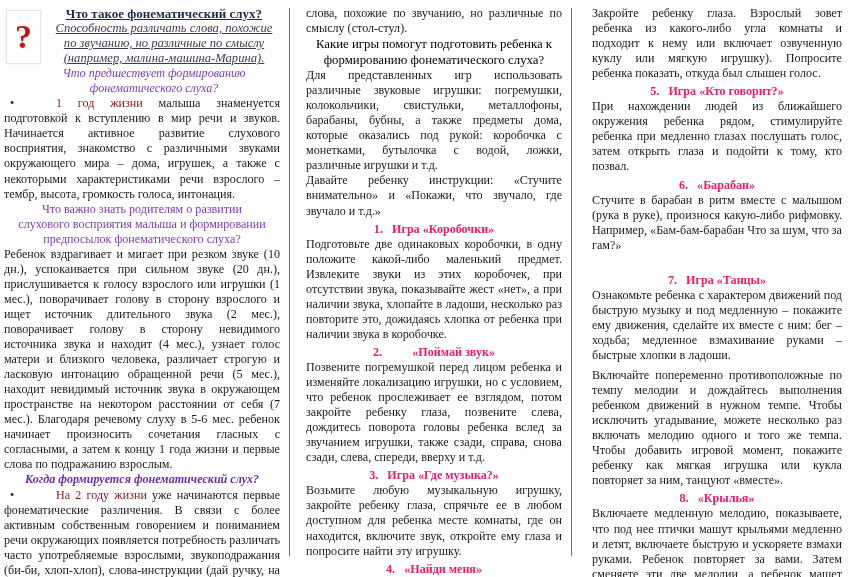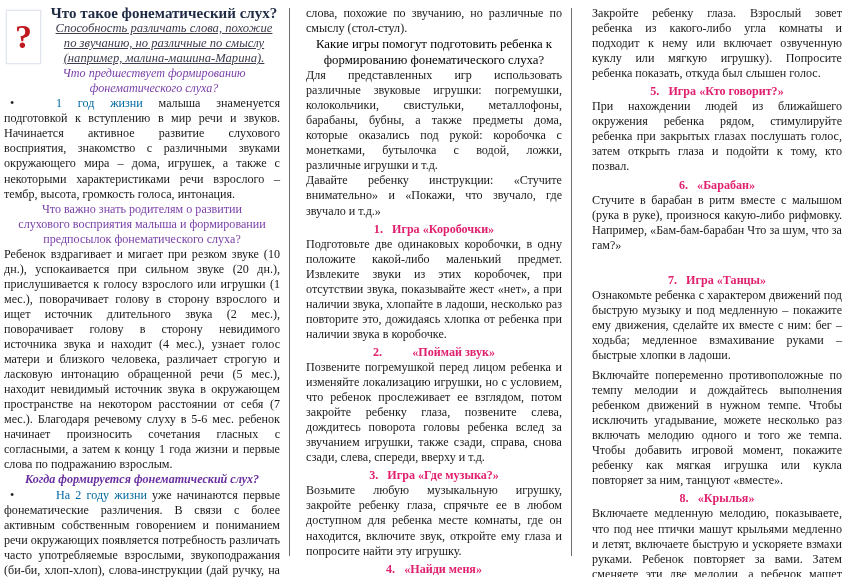--- a/index.html
+++ b/index.html
@@ -12,26 +12,26 @@
   .divider { position:absolute; top:8px; width:1px; height:548px; background:#6e6e6e; }
   #d1 { left:289px; }
   #d2 { left:571px; }
   p { margin:0; }
   .j { text-align:justify; text-align-last:auto; }
   .c { text-align:center; }
   .qbox { position:absolute; left:6px; top:10px; width:33px; height:52px;
           border:1px solid #e2e6ee; box-shadow:0 0 2px #e6e9f0; background:#fff;
           display:flex; align-items:center; justify-content:center; }
   .qmark { color:#c0191d; font-weight:bold; font-size:34px; font-family:"Liberation Serif", serif; line-height:1; }
-  .h1 { font-weight:bold; color:#1f2a44; font-size:15px; }
+  .h1 { font-weight:bold; text-decoration:underline; color:#1f2a44; font-size:13px; }
   .def { font-style:italic; text-decoration:underline; color:#3c3c4e; font-size:12.6px; }
   .violet { color:#7a3fa8; }
   .violet-i { color:#7a3fa8; font-style:italic; }
   .violet-bi { color:#6a2fa0; font-style:italic; font-weight:bold; }
-  .blue { color:#0369a1; }
+  .blue { color:#7f1d1d; }
   .red-b { color:#000000; font-weight:normal; font-size:12.8px; line-height:16px; }
   .pink-b { color:#e0206e; font-weight:bold; }
   .bullet { display:inline-block; width:52px; }
   .intro-head { padding-left:44px; }
 </style>
 </head>
 <body>
 
 <div class="qbox">
   <span class="qmark">?</span>
@@ -68,21 +68,21 @@
   <p class="c pink-b" style="margin-top:3px;"><span>3.</span>&nbsp;&nbsp; <span>Игра «Где музыка?»</span></p>
   <p class="j">Возьмите любую музыкальную игрушку, закройте ребенку глаза, спрячьте ее в любом доступном для ребенка месте комнаты, где он находится, включите звук, откройте ему глаза и попросите найти эту игрушку.</p>
 
   <p class="c pink-b" style="margin-top:3px;"><span>4.</span>&nbsp;&nbsp; <span>«Найди меня»</span></p>
 </div>
 
 <div class="col" id="c3">
   <p class="j">Закройте ребенку глаза. Взрослый зовет ребенка из какого-либо угла комнаты и подходит к нему или включает озвученную куклу или мягкую игрушку). Попросите ребенка показать, откуда был слышен голос.</p>
 
   <p class="c pink-b" style="margin-top:3px;"><span>5.</span>&nbsp;&nbsp; <span>Игра «Кто говорит?»</span></p>
-  <p class="j">При нахождении людей из ближайшего окружения ребенка рядом, стимулируйте ребенка при закрытых глазах послушать голос, затем открыть глаза и подойти к тому, кто позвал.</p>
+  <p class="j">При нахождении людей из ближайшего окружения ребенка рядом, стимулируйте ребенка при медленно глазах послушать голос, затем открыть глаза и подойти к тому, кто позвал.</p>
 
   <p class="c pink-b" style="margin-top:3px;"><span>6.</span>&nbsp;&nbsp; <span>«Барабан»</span></p>
   <p class="j">Стучите в барабан в ритм вместе с малышом (рука в руке), произнося какую-либо рифмовку. Например, «Бам-бам-барабан Что за шум, что за гам?»</p>
 
   <p class="c pink-b" style="margin-top:20px;"><span>7.</span>&nbsp;&nbsp; <span>Игра «Танцы»</span></p>
   <p class="j">Ознакомьте ребенка с характером движений под быструю музыку и под медленную – покажите ему движения, сделайте их вместе с ним: бег – ходьба; медленное взмахивание руками – быстрые хлопки в ладоши.</p>
   <p class="j" style="margin-top:5px;">Включайте попеременно противоположные по темпу мелодии и дождайтесь выполнения ребенком движений в нужном темпе. Чтобы исключить угадывание, можете несколько раз включать мелодию одного и того же темпа. Чтобы добавить игровой момент, покажите ребенку как мягкая игрушка или кукла повторяет за ним, танцуют «вместе».</p>
 
   <p class="c pink-b" style="margin-top:3px;"><span>8.</span>&nbsp;&nbsp; <span>«Крылья»</span></p>
   <p class="j">Включаете медленную мелодию, показываете, что под нее птички машут крыльями медленно и летят, включаете быструю и ускоряете взмахи руками. Ребенок повторяет за вами. Затем сменяете эти две мелодии, а ребенок машет ручками в зависимости от мелодии.</p>

